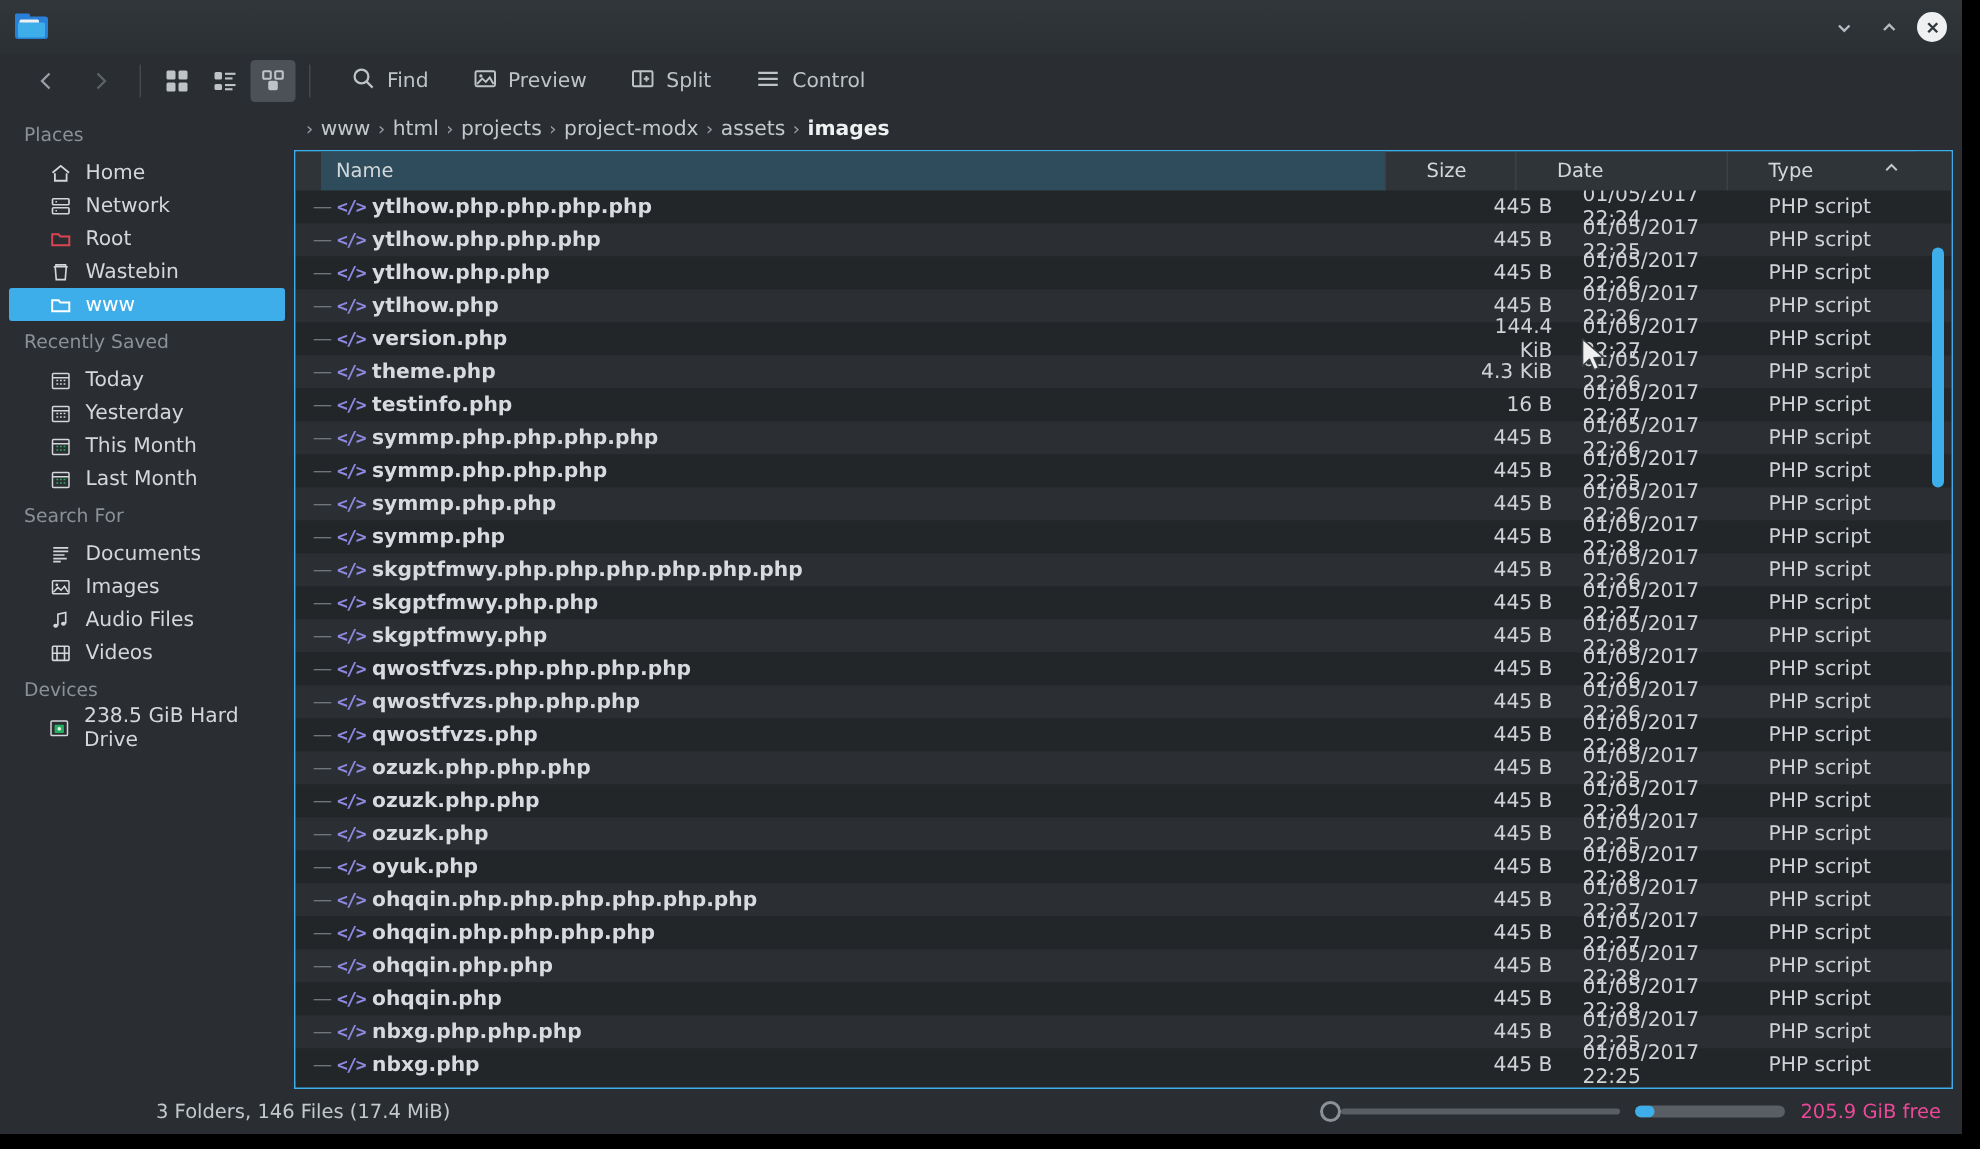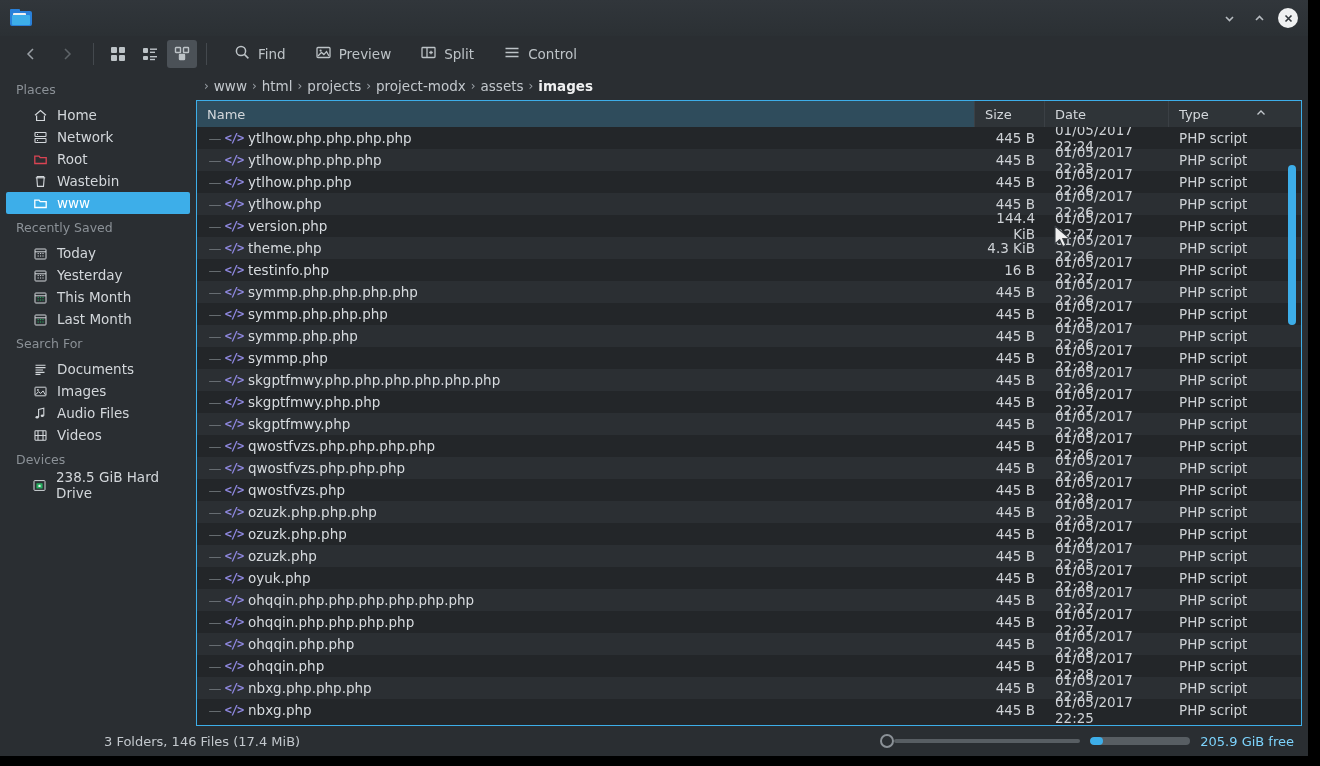--- a/index.html
+++ b/index.html
@@ -132,20 +132,21 @@
     height: 26px; flex: 0 0 26px;
     display: flex; align-items: stretch;
     background: #2f3438;
     color: #d3d7db; font-size: 13px;
   }
   .hcell {
     display: flex; align-items: center;
     padding: 0 10px;
     border-right: 1px solid #3b4045;
     position: relative;
+    margin-left: 17px;
   }
   .hcell.name { flex: 1 1 auto; background: #2f4c5c; }
   .hcell.size { width: 70px; justify-content: flex-start; }
   .hcell.date { width: 124px; }
   .hcell.type { width: 108px; border-right: none; }
   .hcell .sort-arrow { margin-left: auto; color: #c3c8cd; }
   .hpad { flex: 0 0 24px; background: #2f3438; }
 
   .rows { flex: 1; min-height: 0; overflow: hidden; position: relative; }
   .row {
@@ -164,21 +165,21 @@
     color: #6f757a; font-size: 13px;
     display: flex; align-items: center; justify-content: center;
   }
   .php-ic {
     width: 18px; flex: 0 0 18px;
     color: #8f88e0; font-size: 12px; font-weight: bold;
     display: flex; align-items: center; justify-content: center;
     font-family: "DejaVu Sans Mono", "Liberation Mono", monospace;
     letter-spacing: -1px;
   }
-  .fname { padding-left: 5px; white-space: nowrap; overflow: hidden; text-overflow: ellipsis; }
+  .fname { padding-left: 5px; white-space: nowrap; overflow: hidden; text-overflow: ellipsis; font-weight: bold; }
   .cell-size { width: 70px; flex: 0 0 70px; text-align: right; padding-right: 10px; color: #cfd3d7; }
   .cell-date { width: 124px; flex: 0 0 124px; padding-left: 10px; color: #cfd3d7; }
   .cell-type { width: 108px; flex: 0 0 108px; padding-left: 10px; color: #cfd3d7; }
   .cell-pad { flex: 0 0 24px; }
 
   .vscroll {
     position: absolute; right: 5px; top: 64px;
     width: 8px; height: 160px;
     background: #3daee9; border-radius: 4px;
   }
@@ -203,21 +204,21 @@
   .zoom-handle {
     position: absolute; top: 1px; left: 0;
     width: 14px; height: 14px; border-radius: 50%;
     border: 2px solid #8b9197; background: #2a2e32;
   }
   .space-bar {
     width: 100px; height: 8px; background: #585e63; border-radius: 4px;
     overflow: hidden; position: relative;
   }
   .space-fill { position: absolute; left: 0; top: 0; bottom: 0; width: 13%; background: #3daee9; border-radius: 4px; }
-  .space-text { color: #7dd3fc; font-size: 13px; }
+  .space-text { color: #ec4899; font-size: 13px; }
 
   
   .cursor { position: absolute; left: 856px; top: 124px; z-index: 50; pointer-events: none; }
 </style>
 </head>
 <body>
 
 <div class="window">
 
   <div class="titlebar">

